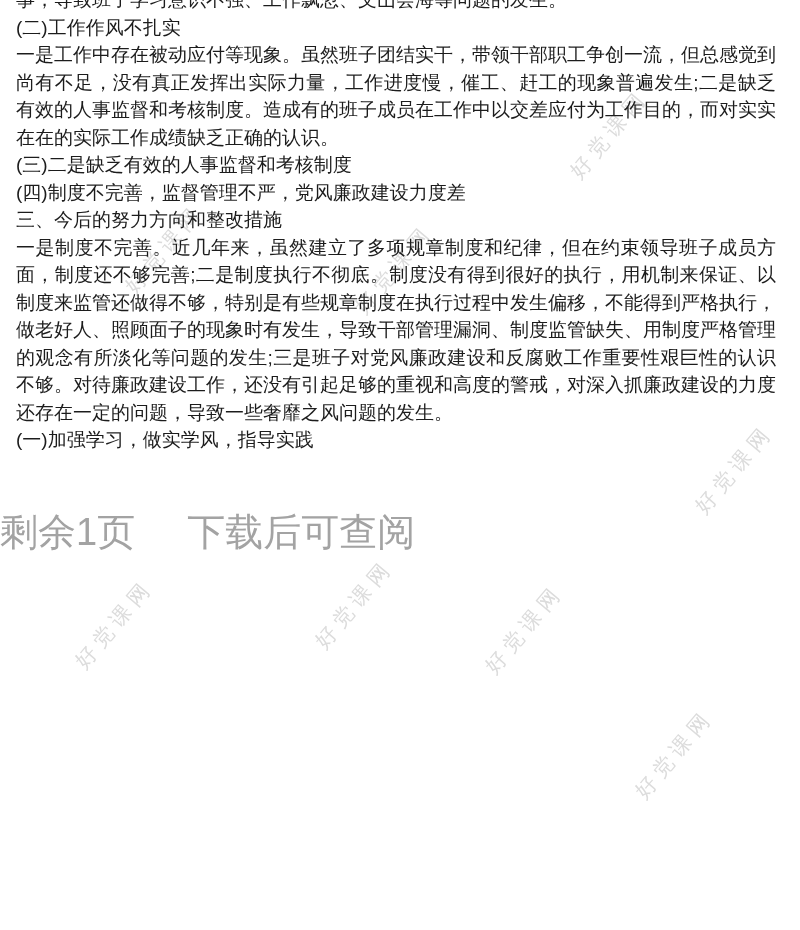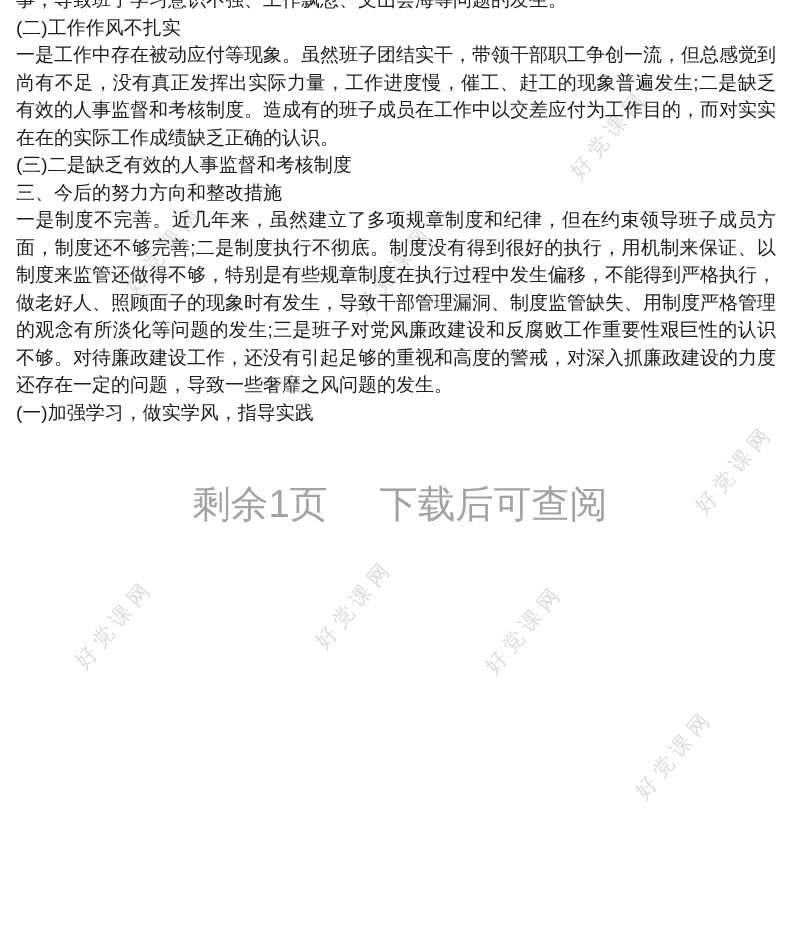--- a/index.html
+++ b/index.html
@@ -48,21 +48,21 @@
   .doc-block { margin: 0; }
   .clip-line {
     margin-top: -14px;   
     white-space: nowrap;
     overflow: hidden;
   }
   .footer-note {
     position: relative;
     z-index: 1;
     margin-top: 56px;
-    text-align: center;
+    text-align: left;
     font-size: 38px;
     line-height: 44px;
     white-space: nowrap;
   }
   .footer-note .gap { display: inline-block; width: 52px; }
 </style>
 </head>
 <body>
 
 <div class="watermark-layer">
@@ -74,20 +74,21 @@
   <span class="watermark wm6" style="color: rgb(220, 220, 220);">好党课网</span>
   <span class="watermark wm7" style="color: rgb(220, 220, 220);">好党课网</span>
   <span class="watermark wm8" style="color: rgb(220, 220, 220);">好党课网</span>
 </div>
 
 <div class="page">
   <div class="doc-block clip-line">事，导致班子学习意识不强、工作飘忽、文山会海等问题的发生。</div>
   <div class="doc-block">(二)工作作风不扎实</div>
   <div class="doc-block">一是工作中存在被动应付等现象。虽然班子团结实干，带领干部职工争创一流，但总感觉到尚有不足，没有真正发挥出实际力量，工作进度慢，催工、赶工的现象普遍发生;二是缺乏有效的人事监督和考核制度。造成有的班子成员在工作中以交差应付为工作目的，而对实实在在的实际工作成绩缺乏正确的认识。</div>
   <div class="doc-block">(三)二是缺乏有效的人事监督和考核制度</div>
+  <div class="doc-block">(四)制度不完善，监督管理不严，党风廉政建设力度差</div>
   <div class="doc-block">三、今后的努力方向和整改措施</div>
   <div class="doc-block">一是制度不完善。近几年来，虽然建立了多项规章制度和纪律，但在约束领导班子成员方面，制度还不够完善;二是制度执行不彻底。制度没有得到很好的执行，用机制来保证、以制度来监管还做得不够，特别是有些规章制度在执行过程中发生偏移，不能得到严格执行，做老好人、照顾面子的现象时有发生，导致干部管理漏洞、制度监管缺失、用制度严格管理的观念有所淡化等问题的发生;三是班子对党风廉政建设和反腐败工作重要性艰巨性的认识不够。对待廉政建设工作，还没有引起足够的重视和高度的警戒，对深入抓廉政建设的力度还存在一定的问题，导致一些奢靡之风问题的发生。</div>
   <div class="doc-block">(一)加强学习，做实学风，指导实践</div>
 </div>
 
 <div class="footer-note" style="color: rgb(163, 163, 163);">
   <span>剩余1页</span><span class="gap"></span><span>下载后可查阅</span>
 </div>
 
 </body></html>

